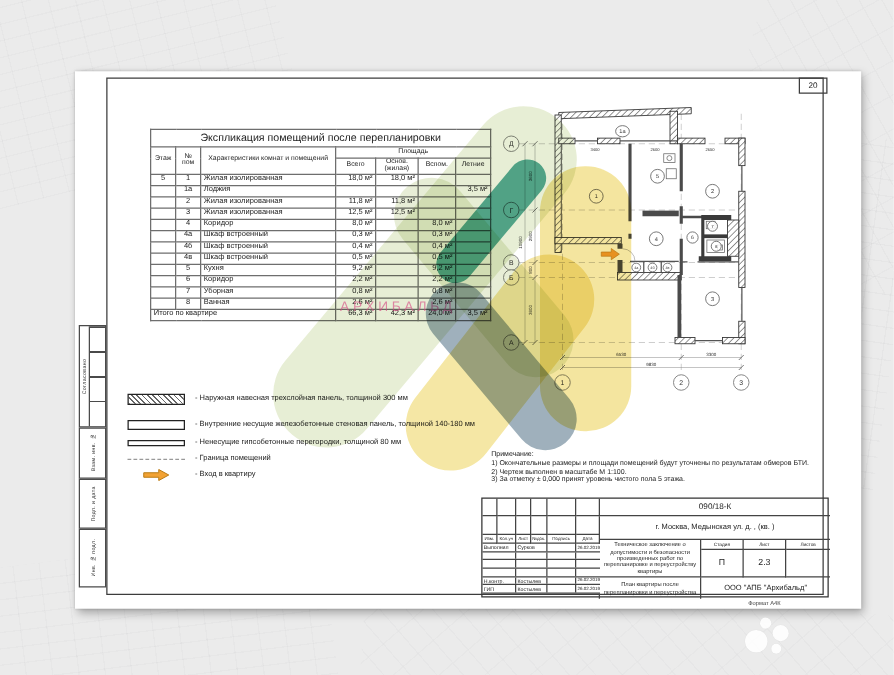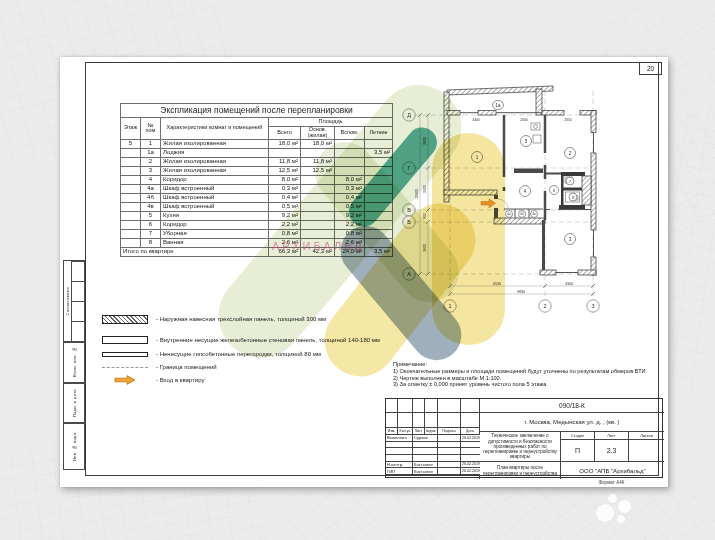--- a/index.html
+++ b/index.html
@@ -15,20 +15,21 @@
     repeating-linear-gradient(0deg, rgba(110,110,120,.07) 0 1px, transparent 1px 13px),
     repeating-linear-gradient(90deg, rgba(110,110,120,.07) 0 1px, transparent 1px 21px);}
   .grid2{background:
     repeating-linear-gradient(45deg, rgba(110,110,120,.06) 0 1px, transparent 1px 16px),
     repeating-linear-gradient(-45deg, rgba(110,110,120,.05) 0 1px, transparent 1px 24px);}
 
   
   .sheet{
     position:absolute;left:60px;top:57px;width:608px;height:430px;background:#ffffff;
     box-shadow:2px 3px 7px rgba(0,0,0,.30), 0 0 2px rgba(0,0,0,.18);
+    padding-left:21px;
   }
   .frame{position:absolute;left:25px;top:5px;width:574px;height:414px;border:1.5px solid #3c3c3c;box-sizing:border-box;}
   .pageno{position:absolute;left:579px;top:5px;width:23px;height:13px;border:1px solid #3c3c3c;box-sizing:border-box;
     font-size:6.5px;display:flex;align-items:center;justify-content:center;}
 
   
   .stampbox{position:absolute;left:3px;width:22px;border:1px solid #4a4a4a;box-sizing:border-box;display:flex;}
   .vlabel{writing-mode:vertical-rl;transform:rotate(180deg);font-size:4.2px;color:#333;margin:auto;white-space:nowrap;letter-spacing:.3px;}
   .stamp-sub{position:absolute;right:0;top:0;width:13px;height:100%;border-left:1px solid #4a4a4a;box-sizing:border-box;
     background:repeating-linear-gradient(0deg, transparent 0 19px, #4a4a4a 19px 20px);}

